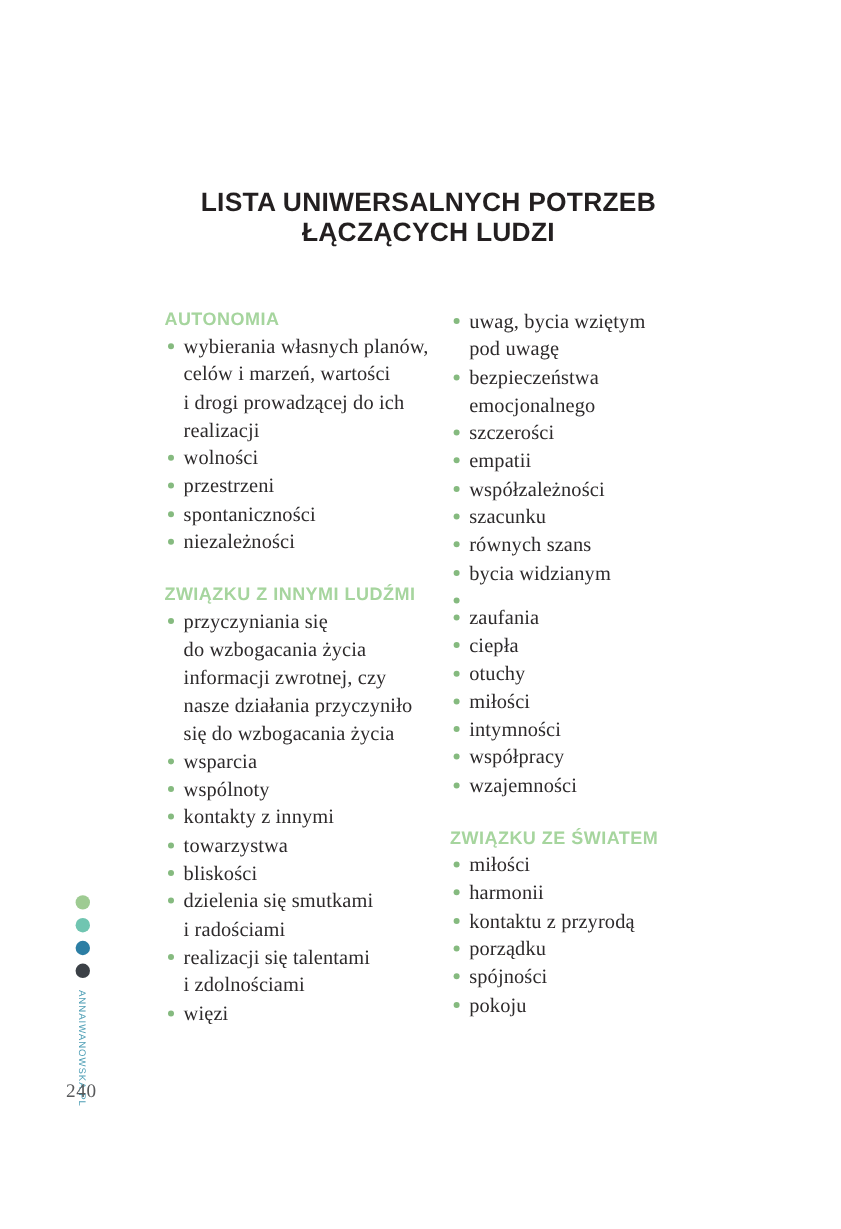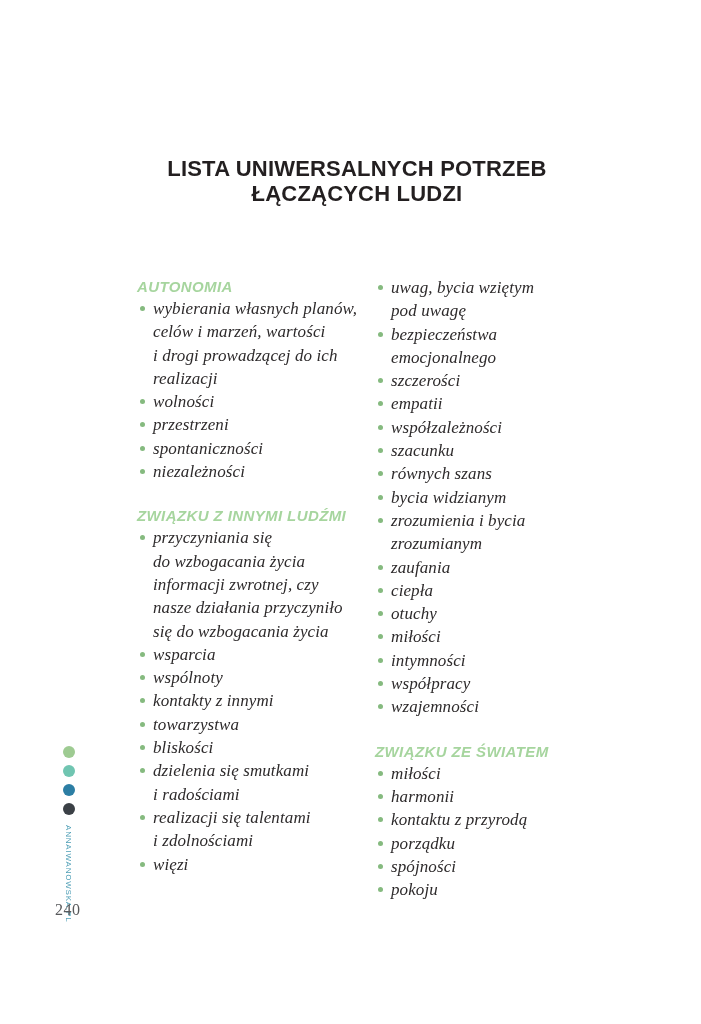--- a/index.html
+++ b/index.html
@@ -25,22 +25,21 @@
     font-family: "Liberation Sans", sans-serif;
     font-weight: bold;
     font-size: 22px;
     line-height: 25px;
     letter-spacing: 0.2px;
     color: var(--title-color, #231f20);
     white-space: pre-line;
   }
   .col {
     position: absolute;
-    top: 276px;
-    font-style: italic;
+    top: 256px;
   }
   .col-left  { left: 137px; width: 238px; }
   .col-right { left: 375px; width: 200px; }
   .section + .section { margin-top: 22px; }
   .section-heading {
     margin: 0 0 0 0;
     font-family: "Liberation Sans", sans-serif;
     font-weight: bold;
     font-size: 15px;
     line-height: 21px;
@@ -224,22 +223,20 @@
           <li class="item">
             <span class="bullet"></span>
             <span class="item-text">równych szans</span>
           </li>
           <li class="item">
             <span class="bullet"></span>
             <span class="item-text">bycia widzianym</span>
           </li>
           <li class="item">
             <span class="bullet"></span>
-            <span class="item-text">zrozumienia i bycia
-zrozumianym</span>
           </li>
           <li class="item">
             <span class="bullet"></span>
             <span class="item-text">zaufania</span>
           </li>
           <li class="item">
             <span class="bullet"></span>
             <span class="item-text">ciepła</span>
           </li>
           <li class="item">

